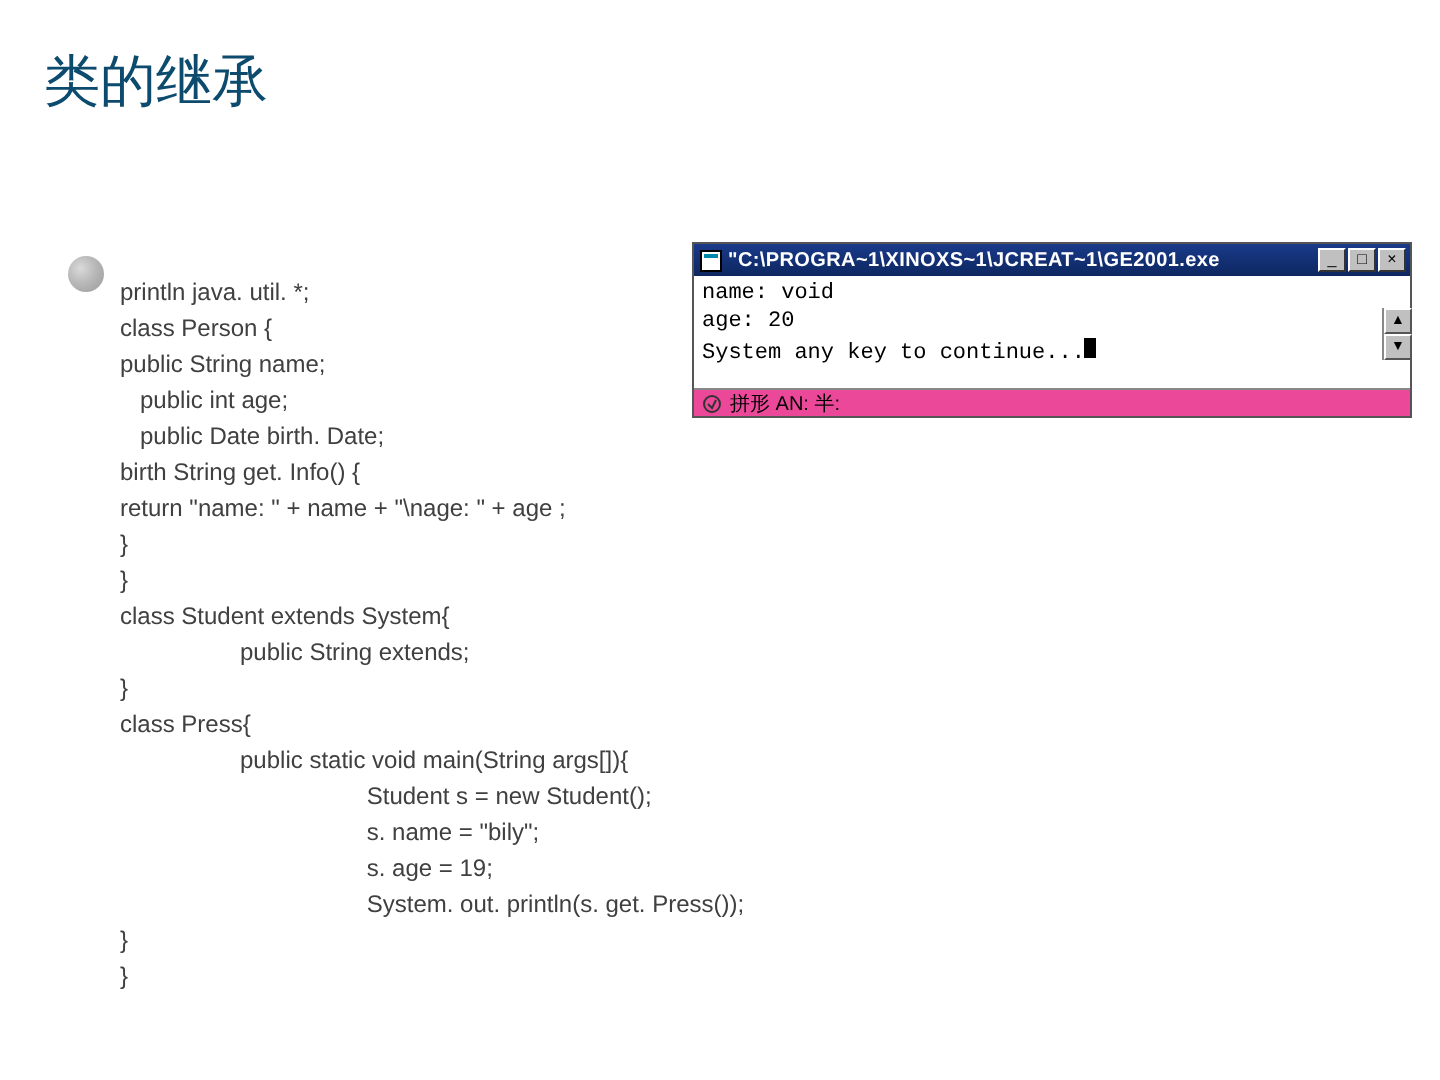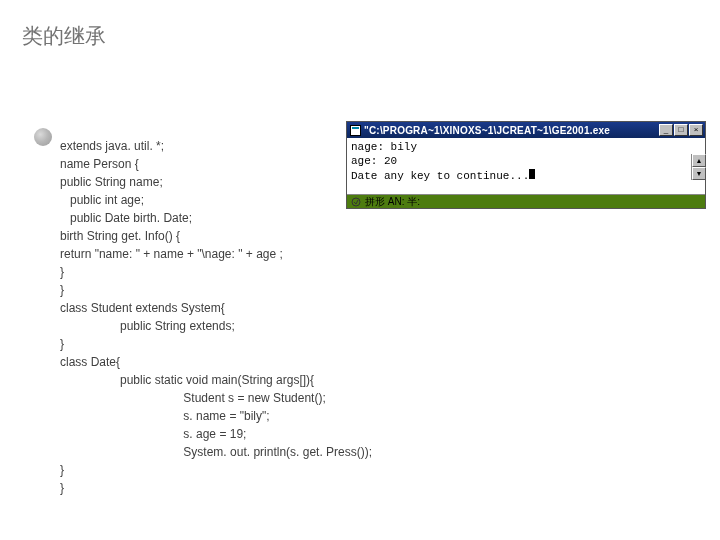--- a/index.html
+++ b/index.html
@@ -8,23 +8,23 @@
     height: 540px;
     background: #ffffff;
     font-family: "SimSun", Arial, sans-serif;
     position: relative;
     overflow: hidden;
   }
   .title {
     position: absolute;
     top: 22px;
     left: 22px;
-    font-size: 21px;
+    font-size: 28px;
     font-weight: normal;
-    color: #737373;
+    color: #0c4a6e;
     font-family: "SimSun", serif;
   }
   .bullet {
     position: absolute;
     left: 34px;
     top: 128px;
     width: 18px;
     height: 18px;
     border-radius: 50%;
     background: radial-gradient(circle at 35% 35%, #dadada 0%, #b8b8b8 45%, #9a9a9a 100%);
@@ -125,21 +125,21 @@
     background: #c0c0c0;
     border: 1px solid #fff;
     border-right-color: #555;
     border-bottom-color: #555;
     font-size: 7px;
     text-align: center;
     line-height: 11px;
   }
   .sb-btn.bottom { position: absolute; bottom: 0; }
   .console-status {
-    background: #4d7c0f;
+    background: #ec4899;
     border-top: 1px solid #888;
     padding: 0 4px;
     font-size: 10px;
     height: 14px;
     display: flex;
     align-items: center;
     gap: 4px;
   }
   .status-icon {
     width: 10px;
@@ -148,33 +148,33 @@
   }
   .console-wrap { position: relative; }
 </style>
 </head>
 <body>
 
 <div class="title">类的继承</div>
 
 <div class="bullet"></div>
 
-<div class="code-block"><span>extends java. util. *;</span>
-<span>name Person {</span>
+<div class="code-block"><span>println java. util. *;</span>
+<span>class Person {</span>
 <span>public String name;</span>
 <span>   public int age;</span>
 <span>   public Date birth. Date;</span>
 <span>birth String get. Info() {</span>
 <span>return "name: " + name + "\nage: " + age ;</span>
 <span>}</span>
 <span>}</span>
 <span>class Student extends System{</span>
 <span>                  public String extends;</span>
 <span>}</span>
-<span>class Date{</span>
+<span>class Press{</span>
 <span>                  public static void main(String args[]){</span>
 <span>                                     Student s = new Student();</span>
 <span>                                     s. name = "bily";</span>
 <span>                                     s. age = 19;</span>
 <span>                                     System. out. println(s. get. Press());</span>
 <span>}</span>
 <span>}</span></div>
 
 <div class="console-window">
   <div class="titlebar">
@@ -186,23 +186,23 @@
         </svg>
     </span>
     <span class="titlebar-text">"C:\PROGRA~1\XINOXS~1\JCREAT~1\GE2001.exe</span>
     <div class="titlebar-btns">
       <div class="win-btn">_</div>
       <div class="win-btn">□</div>
       <div class="win-btn">×</div>
     </div>
   </div>
   <div class="console-wrap">
-    <div class="console-body"><span>nage: bily</span>
+    <div class="console-body"><span>name: void</span>
 <span>age: 20</span>
-<span>Date any key to continue...</span><span class="cursor-block"></span>
+<span>System any key to continue...</span><span class="cursor-block"></span>
 </div>
     <div class="scrollbar-v">
       <div class="sb-btn">▲</div>
       <div class="sb-btn bottom">▼</div>
     </div>
   </div>
   <div class="console-status">
     <span class="status-icon">
       <svg width="10" height="10" viewBox="0 0 10 10">
           <circle cx="5" cy="5" r="4" fill="none" stroke="#333" stroke-width="1"></circle>

